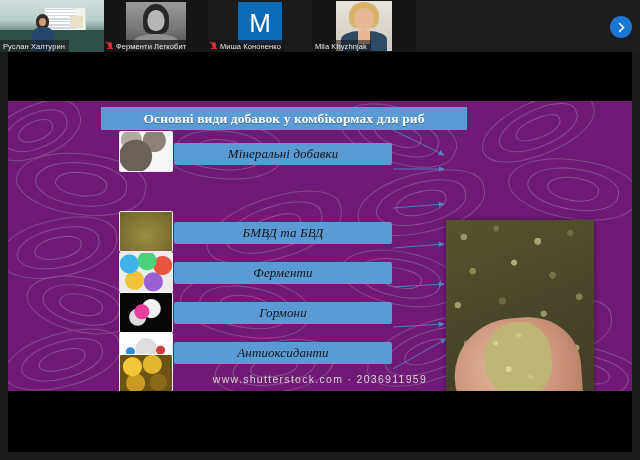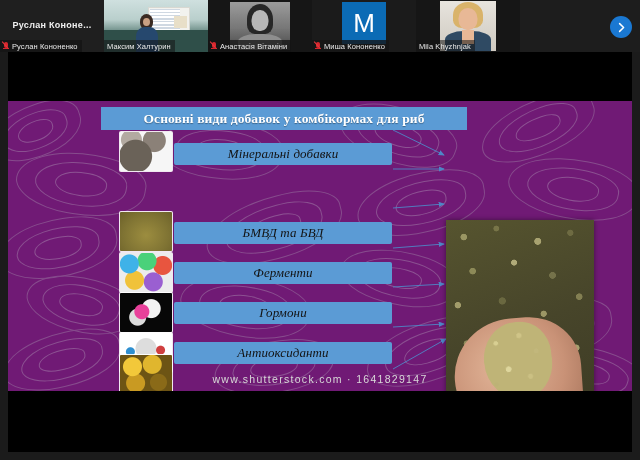--- a/index.html
+++ b/index.html
@@ -189,63 +189,51 @@
     background:#1b1b1b;
   }
 </style>
 </head>
 <body>
 
 <div id="app">
 
   <div class="filmstrip">
 
-    <div class="tile" style="width:104px">
-      <div class="vid" style="background:#1f1f1f"></div>
-      <div class="ph-name">Руслан  Кононе...</div>
-      <div class="nametag">
-        <span class="micmute">
-            <i class="body"></i>
-            <i class="base"></i>
-            <i class="slash"></i>
-          </span>
-        <span class="nm">Руслан Кононенко</span>
-      </div>
-    </div>
 
     <div class="tile active" style="width:104px">
       <div class="vid" style="background:linear-gradient(180deg,#cfe0df 0%,#b9cfcc 38%,#6f8f89 60%,#3f5f58 100%);">
         <div style="position:absolute;left:44px;top:7px;width:42px;height:26px;background:#f2f2ee;border:1px solid #d8d8d2;"></div>
         <div style="position:absolute;left:46px;top:9px;width:30px;height:21px;background:repeating-linear-gradient(180deg,#cfd8e2 0 1.5px,#ffffff 1.5px 3px);"></div>
         <div style="position:absolute;left:70px;top:16px;width:13px;height:12px;background:#e8dfc8;"></div>
         <div style="position:absolute;left:0;top:30px;width:104px;height:22px;background:#2f4f49;"></div>
         <div style="position:absolute;left:36px;top:14px;width:13px;height:15px;background:#3a2a22;border-radius:50% 50% 40% 40%;"></div>
         <div style="position:absolute;left:39px;top:18px;width:7px;height:8px;background:#caa183;border-radius:50%;"></div>
         <div style="position:absolute;left:32px;top:27px;width:22px;height:25px;background:#26486e;border-radius:38% 38% 0 0;"></div>
       </div>
       <div class="nametag onvid">
-        <span class="nm">Максим Халтурин</span>
+        <span class="nm">Руслан Халтурин</span>
       </div>
     </div>
 
     <div class="tile" style="width:104px">
       <div class="vid" style="background:#161616"></div>
       <div class="cam gray">
         <div class="bg" style="background:linear-gradient(180deg,#9a9a9a 0%,#777 55%,#4a4a4a 100%)"></div>
         <div class="hair" style="top:2px;width:26px;height:30px;background:#2b2b2b;"></div>
         <div class="head" style="top:8px;width:17px;height:21px;background:#bdb3ad;"></div>
         <div class="torso" style="top:32px;width:44px;height:18px;background:#8d8d8d;"></div>
       </div>
       <div class="nametag">
         <span class="micmute">
             <i class="body"></i>
             <i class="base"></i>
             <i class="slash"></i>
           </span>
-        <span class="nm">Анастасія Вітаміни</span>
+        <span class="nm">Ферменти Легкобит</span>
       </div>
     </div>
 
     <div class="tile" style="width:104px">
       <div class="vid" style="background:#1b1b1b"></div>
       <div class="avatar-letter">M</div>
       <div class="nametag">
         <span class="micmute">
             <i class="body"></i>
             <i class="base"></i>
@@ -403,18 +391,18 @@
           <div class="thumb" style="top:-22px;background:
               radial-gradient(circle at 24% 30%, #f2c83a 0 9px, transparent 10px),
               radial-gradient(circle at 62% 24%, #e0b62e 0 9px, transparent 10px),
               radial-gradient(circle at 30% 72%, #c99a22 0 9px, transparent 10px),
               radial-gradient(circle at 74% 70%, #8a6a18 0 8px, transparent 9px),
               #6d5414;"></div>
         </div>
 
       </div>
 
-      <div class="watermark">www.shutterstock.com · 1641829147</div>
+      <div class="watermark">www.shutterstock.com · 2036911959</div>
     </div>
   </div>
 
   <div class="bottom-bar"></div>
 </div>
 
 </body></html>

